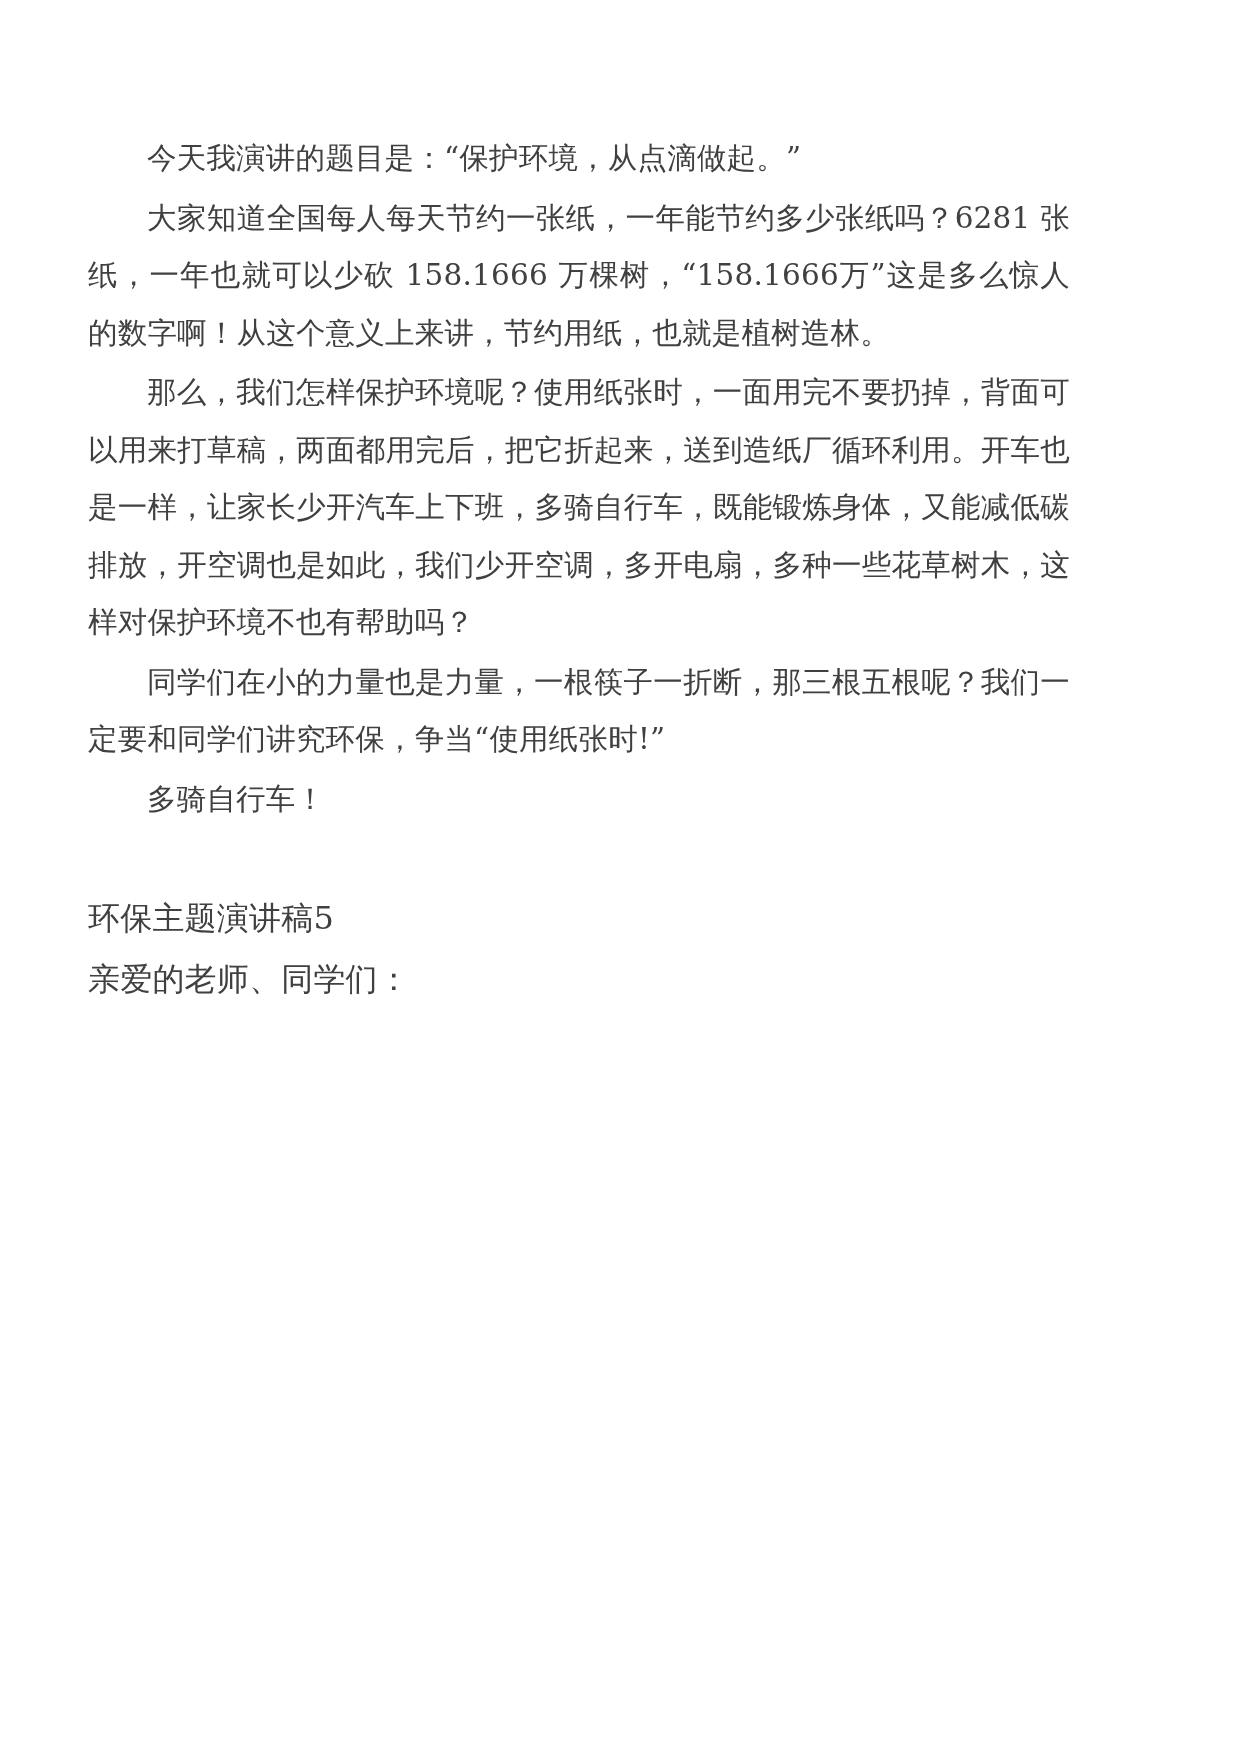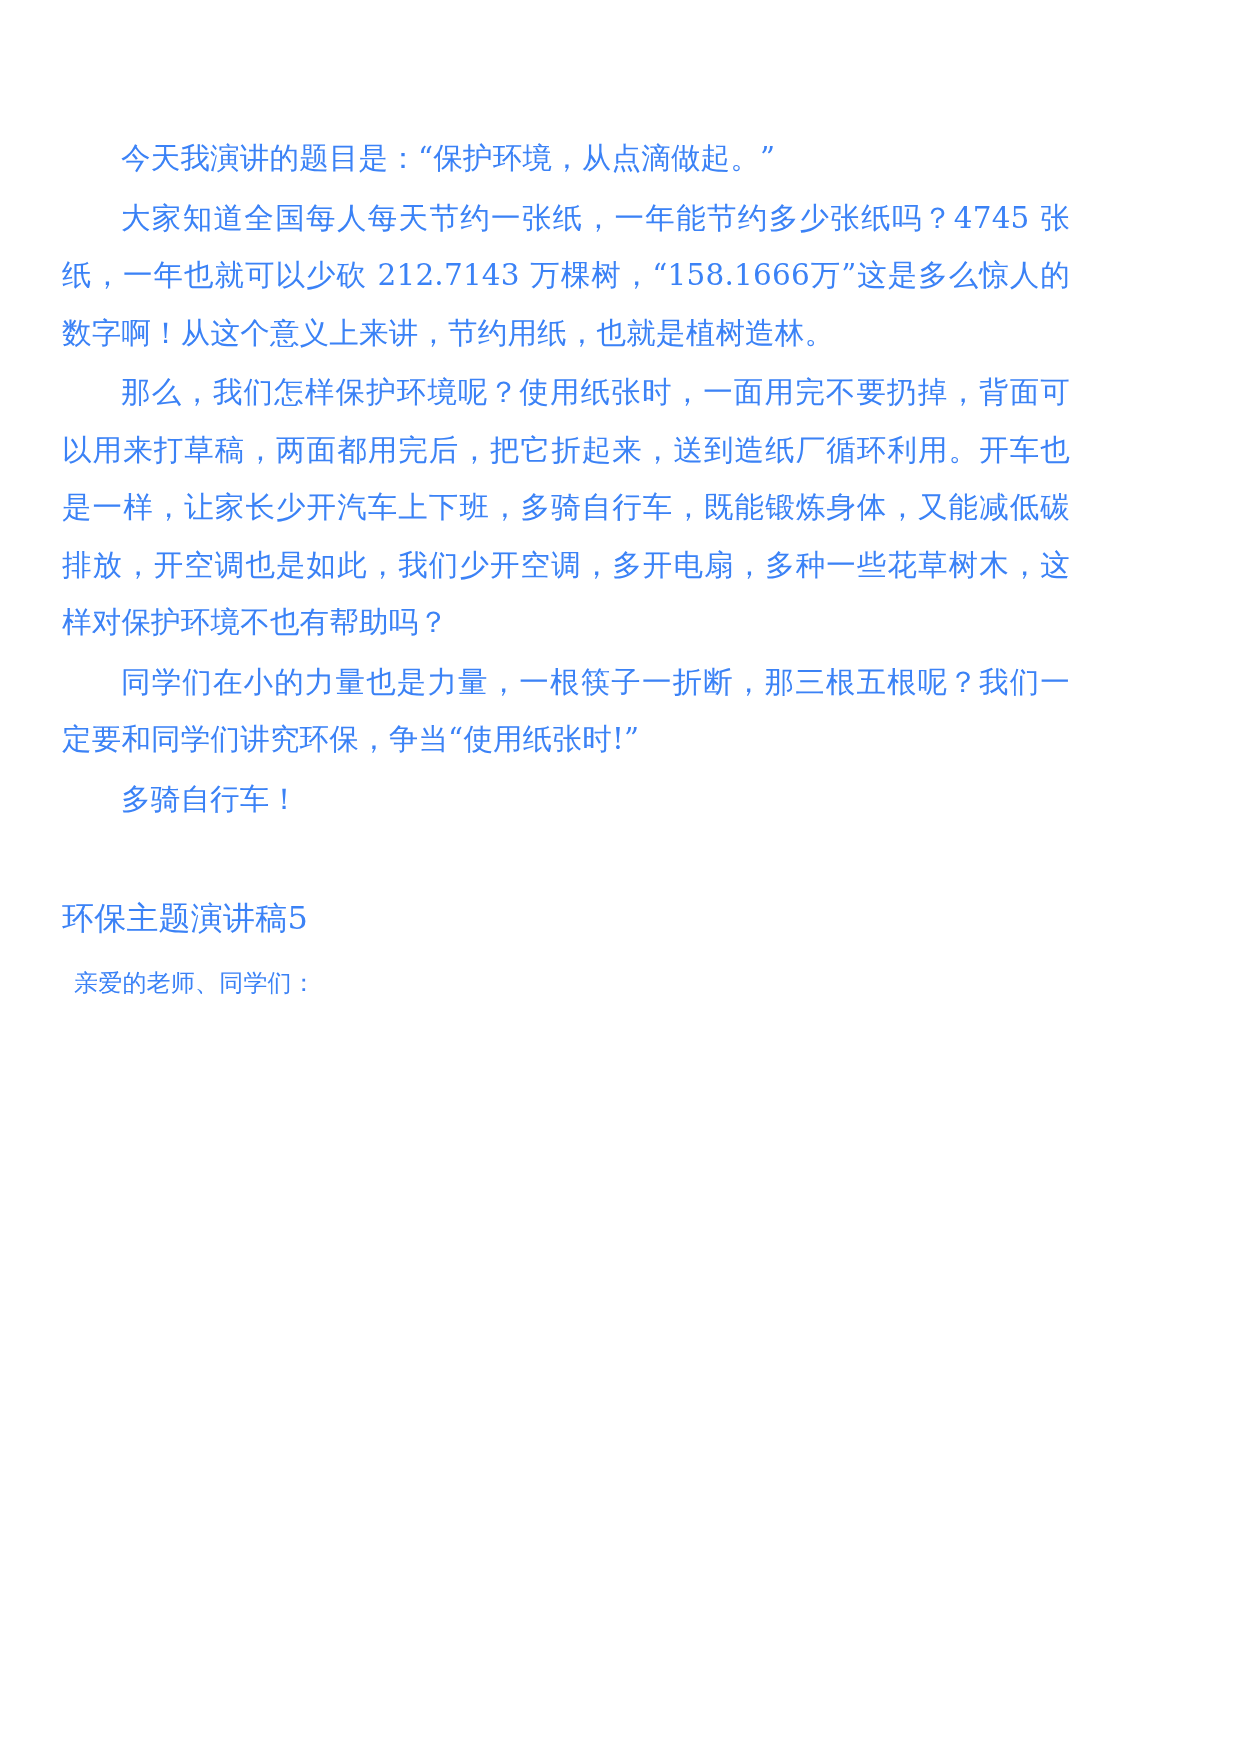--- a/index.html
+++ b/index.html
@@ -6,23 +6,23 @@
     margin: 0;
     padding: 0;
     background: #ffffff;
   }
   .page {
     width: 1220px;
     height: 1754px;
     background: #ffffff;
     position: relative;
     box-sizing: border-box;
-    padding: 130px 150px 80px 62px;
+    padding: 130px 150px 80px 88px;
     font-family: "DejaVu Serif", "Liberation Serif", serif;
-    color: #3b82f6;
+    color: #404040;
     overflow: hidden;
   }
   .doc-body {
     font-size: 29.5px;
     line-height: 1.95;
     text-align: justify;
     text-justify: inter-ideograph;
     letter-spacing: 0.2px;
   }
   .para {
@@ -32,33 +32,33 @@
   .spacer-block {
     height: 58px;
   }
   .section-head {
     font-size: 32px;
     line-height: 1.9;
     margin: 0;
     text-indent: 0;
   }
   .section-sub {
-    font-size: 24px;
+    font-size: 32px;
     line-height: 1.9;
-    margin: 12px;
+    margin: 0;
     text-indent: 0;
   }
 </style>
 </head>
 <body>
 
 <div class="page">
   <div class="doc-body">
     <p class="para">今天我演讲的题目是：“保护环境，从点滴做起。”</p>
-    <p class="para">大家知道全国每人每天节约一张纸，一年能节约多少张纸吗？4745 张纸，一年也就可以少砍 212.7143 万棵树，“158.1666万”这是多么惊人的数字啊！从这个意义上来讲，节约用纸，也就是植树造林。</p>
+    <p class="para">大家知道全国每人每天节约一张纸，一年能节约多少张纸吗？6281 张纸，一年也就可以少砍 158.1666 万棵树，“158.1666万”这是多么惊人的数字啊！从这个意义上来讲，节约用纸，也就是植树造林。</p>
     <p class="para">那么，我们怎样保护环境呢？使用纸张时，一面用完不要扔掉，背面可以用来打草稿，两面都用完后，把它折起来，送到造纸厂循环利用。开车也是一样，让家长少开汽车上下班，多骑自行车，既能锻炼身体，又能减低碳排放，开空调也是如此，我们少开空调，多开电扇，多种一些花草树木，这样对保护环境不也有帮助吗？</p>
     <p class="para">同学们在小的力量也是力量，一根筷子一折断，那三根五根呢？我们一定要和同学们讲究环保，争当“使用纸张时!”</p>
     <p class="para">多骑自行车！</p>
 
     <div class="spacer-block"></div>
 
     <p class="section-head">环保主题演讲稿5</p>
     <p class="section-sub">亲爱的老师、同学们：</p>
   </div>
 </div>

